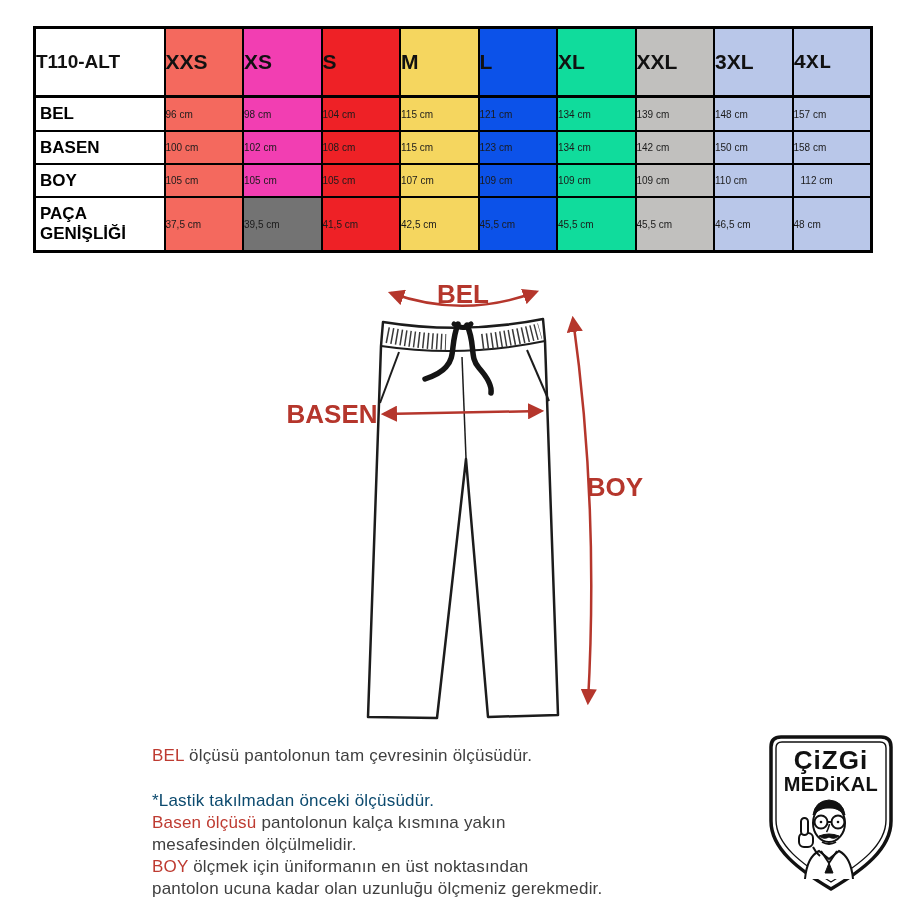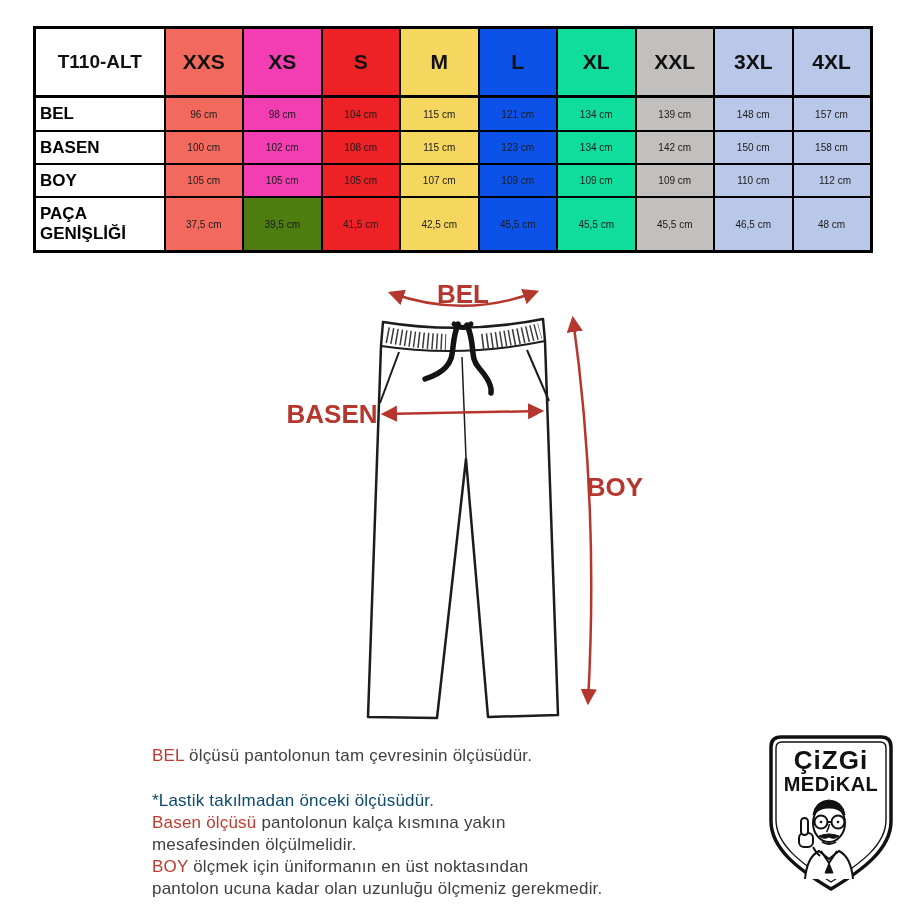--- a/index.html
+++ b/index.html
@@ -3,21 +3,21 @@
 <meta charset="utf-8">
 <style>
   html,body{margin:0;padding:0;background:#ffffff;}
   #page{position:relative;width:904px;height:904px;background:#ffffff;overflow:hidden;
         font-family:"Liberation Sans",sans-serif;}
 
   
   #size-table{position:absolute;left:33px;top:26px;border-collapse:collapse;
               table-layout:fixed;border:3px solid #000;}
   #size-table th,#size-table td{border:2px solid #000;padding:0;margin:0;
-              vertical-align:middle;text-align:center;overflow:hidden;}
+              vertical-align:middle;text-align:left;overflow:hidden;}
   #size-table thead th{height:66px;font-size:21px;font-weight:bold;color:#111;border-bottom:3px solid #000;}
   #size-table th.code{font-size:19px;background:#fff;}
   #size-table tbody th.rowlabel{background:#fff;text-align:left;padding-left:4px;
               font-size:17px;font-weight:bold;color:#000;line-height:1.15;}
   #size-table tbody td{font-size:10px;color:#1b1b1b;}
   #size-table tbody tr.r1 td,#size-table tbody tr.r1 th{height:32px;}
   #size-table tbody tr.r2 td,#size-table tbody tr.r2 th{height:31px;}
   #size-table tbody tr.r3 td,#size-table tbody tr.r3 th{height:31px;}
   #size-table tbody tr.r4 td,#size-table tbody tr.r4 th{height:52px;}
 
@@ -51,21 +51,21 @@
         <tr>
           <th class="code">T110-ALT</th>
           <th style="background: rgb(244, 105, 94);">XXS</th>
           <th style="background: rgb(242, 62, 178);">XS</th>
           <th style="background: rgb(238, 33, 38);">S</th>
           <th style="background: rgb(245, 214, 95);">M</th>
           <th style="background: rgb(12, 82, 233);">L</th>
           <th style="background: rgb(16, 220, 156);">XL</th>
           <th style="background: rgb(193, 192, 190);">XXL</th>
           <th style="background: rgb(185, 199, 233);">3XL</th>
-          <th style="background: rgb(185, 199, 233);">4XL</th>
+          <th style="background: rgb(185, 199, 233); font-family: Liberation Mono, monospace;">4XL</th>
         </tr>
       </thead>
       <tbody>
         <tr class="r1">
           <th class="rowlabel">BEL</th>
           <td style="background: rgb(244, 105, 94);">96 cm</td>
           <td style="background: rgb(242, 62, 178);">98 cm</td>
           <td style="background: rgb(238, 33, 38);">104 cm</td>
           <td style="background: rgb(245, 214, 95);">115 cm</td>
           <td style="background: rgb(12, 82, 233);">121 cm</td>
@@ -94,21 +94,21 @@
           <td style="background: rgb(245, 214, 95);">107 cm</td>
           <td style="background: rgb(12, 82, 233);">109 cm</td>
           <td style="background: rgb(16, 220, 156);">109 cm</td>
           <td style="background: rgb(193, 192, 190);">109 cm</td>
           <td style="background: rgb(185, 199, 233);">110 cm</td>
           <td style="background: rgb(185, 199, 233); padding-left: 7px;">112 cm</td>
         </tr>
         <tr class="r4">
           <th class="rowlabel">PAÇA GENİŞLİĞİ</th>
           <td style="background: rgb(244, 105, 94);">37,5 cm</td>
-          <td style="background: #4d7c0f;">39,5 cm</td>
+          <td style="background: #737373;">39,5 cm</td>
           <td style="background: rgb(238, 33, 38);">41,5 cm</td>
           <td style="background: rgb(245, 214, 95);">42,5 cm</td>
           <td style="background: rgb(12, 82, 233);">45,5 cm</td>
           <td style="background: rgb(16, 220, 156);">45,5 cm</td>
           <td style="background: rgb(193, 192, 190);">45,5 cm</td>
           <td style="background: rgb(185, 199, 233);">46,5 cm</td>
           <td style="background: rgb(185, 199, 233);">48 cm</td>
         </tr>
       </tbody>
     </table>

